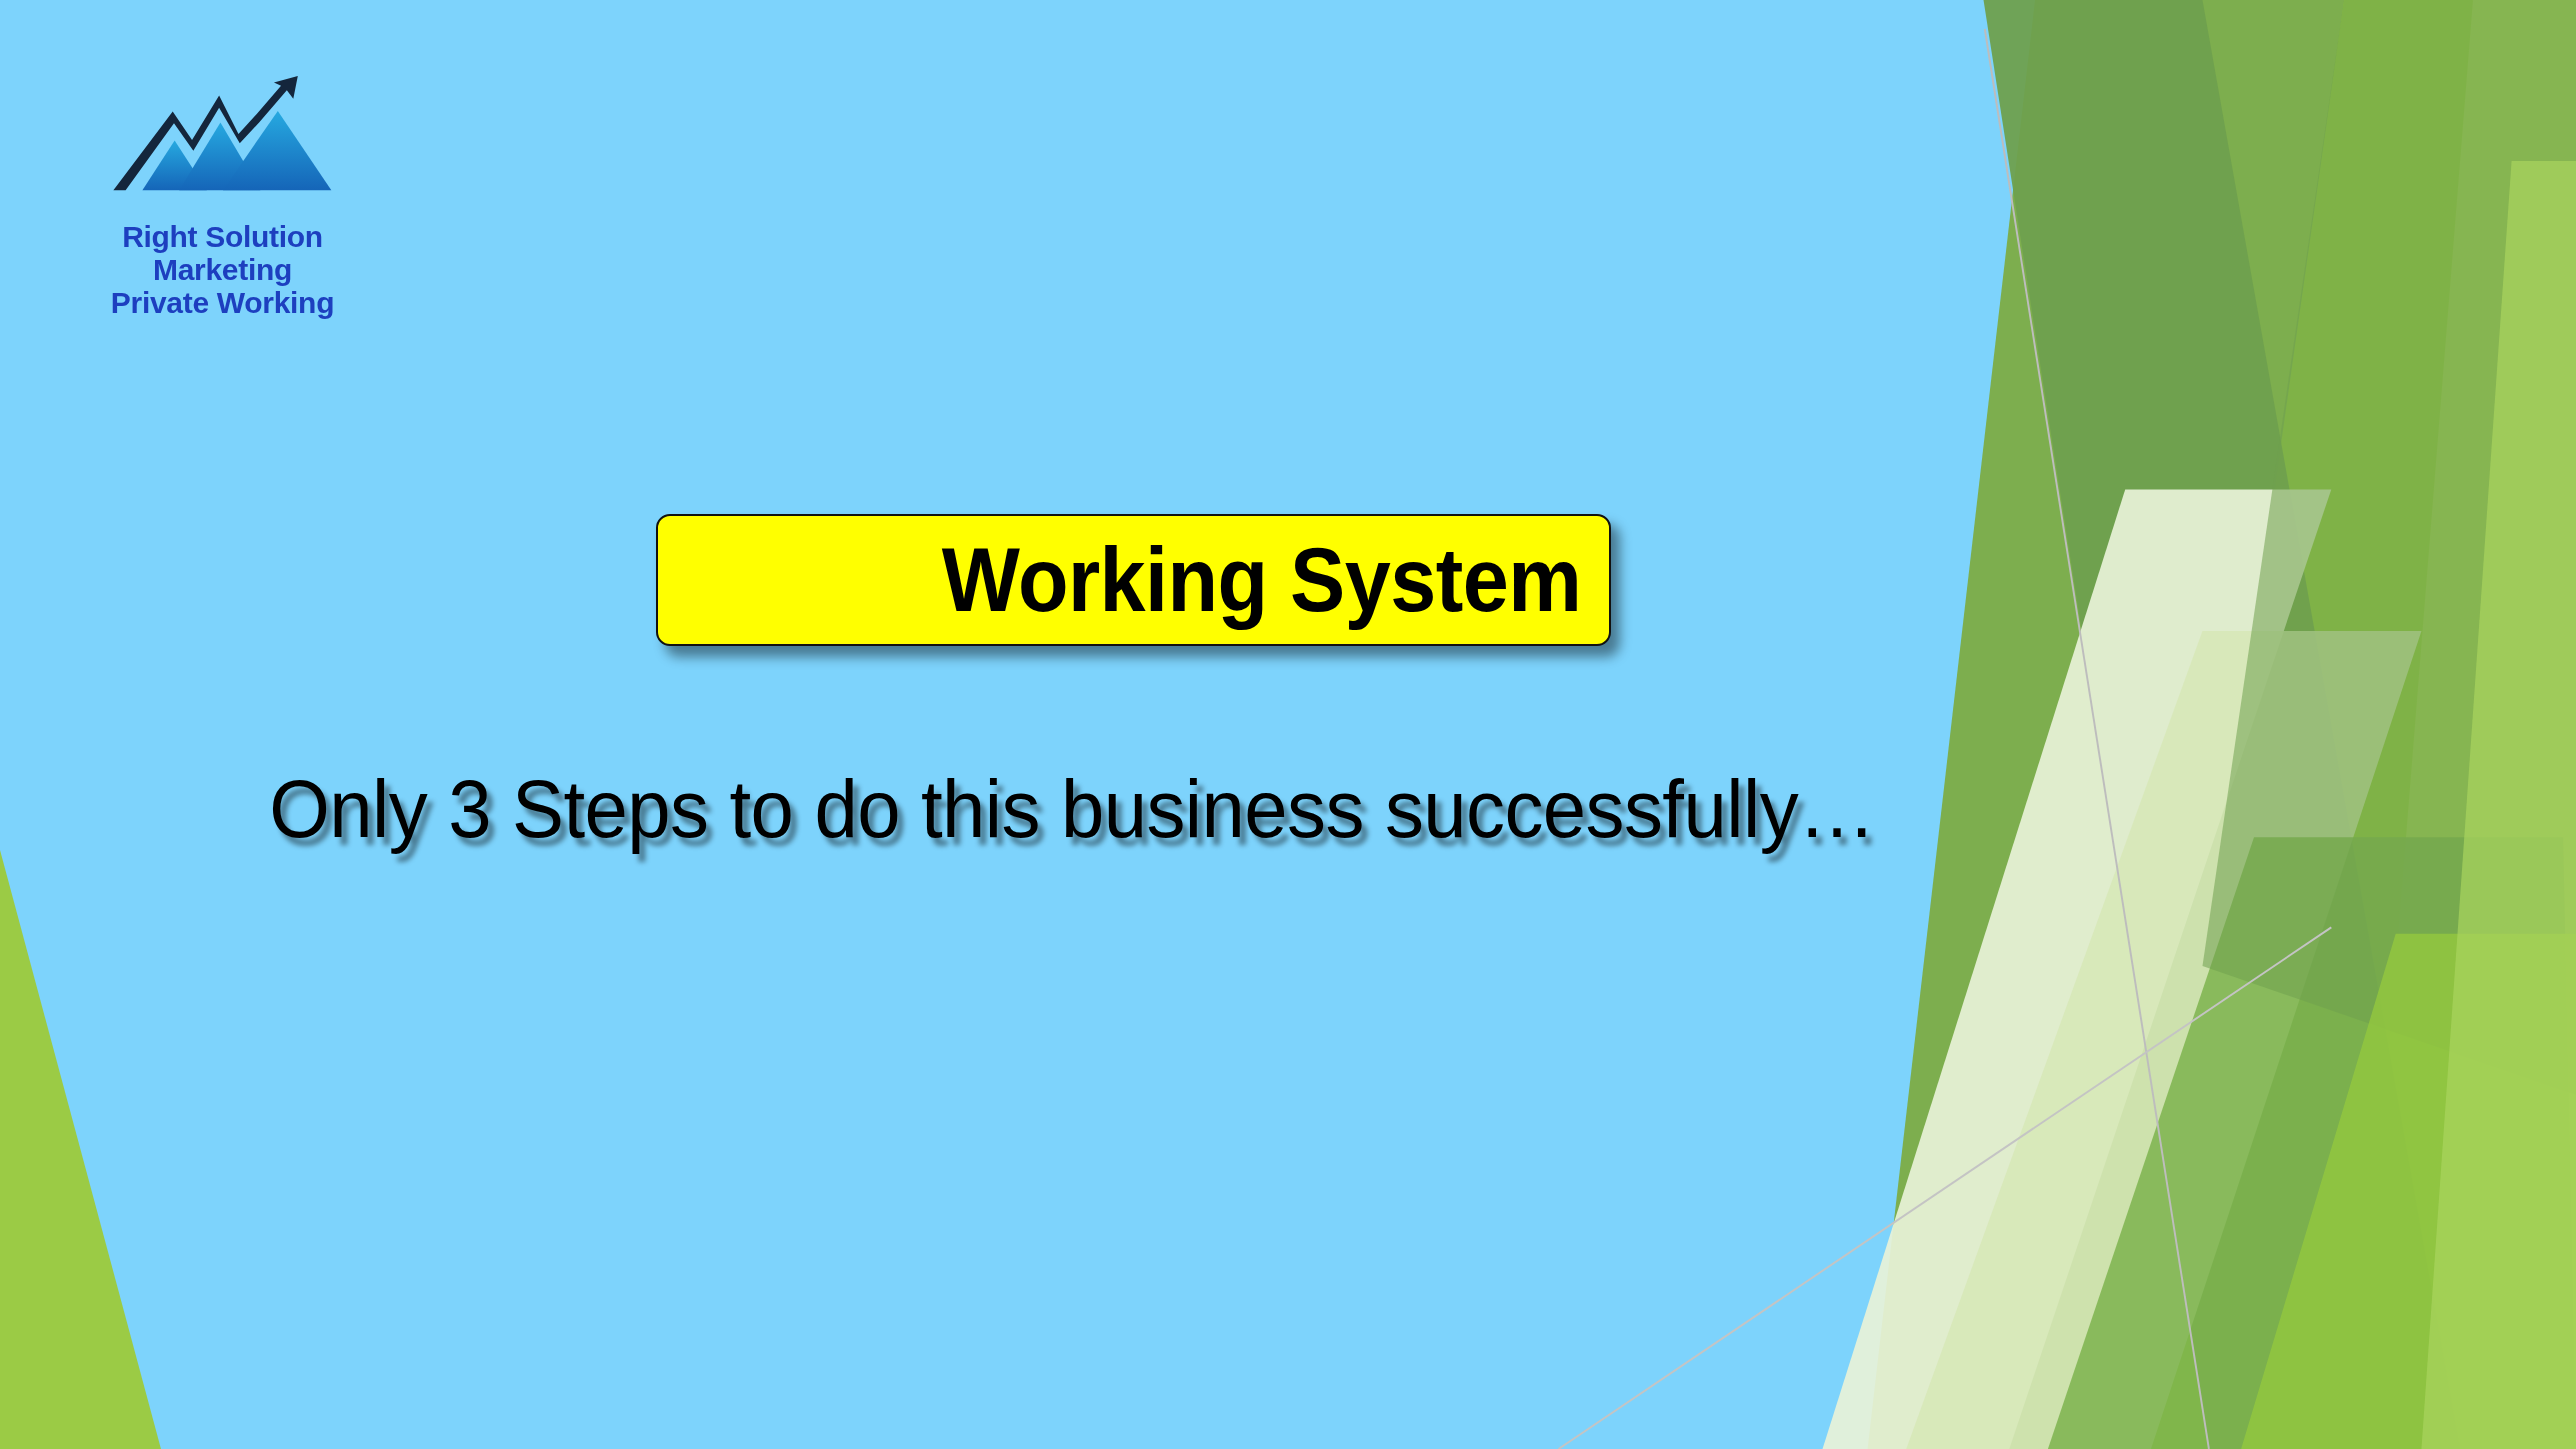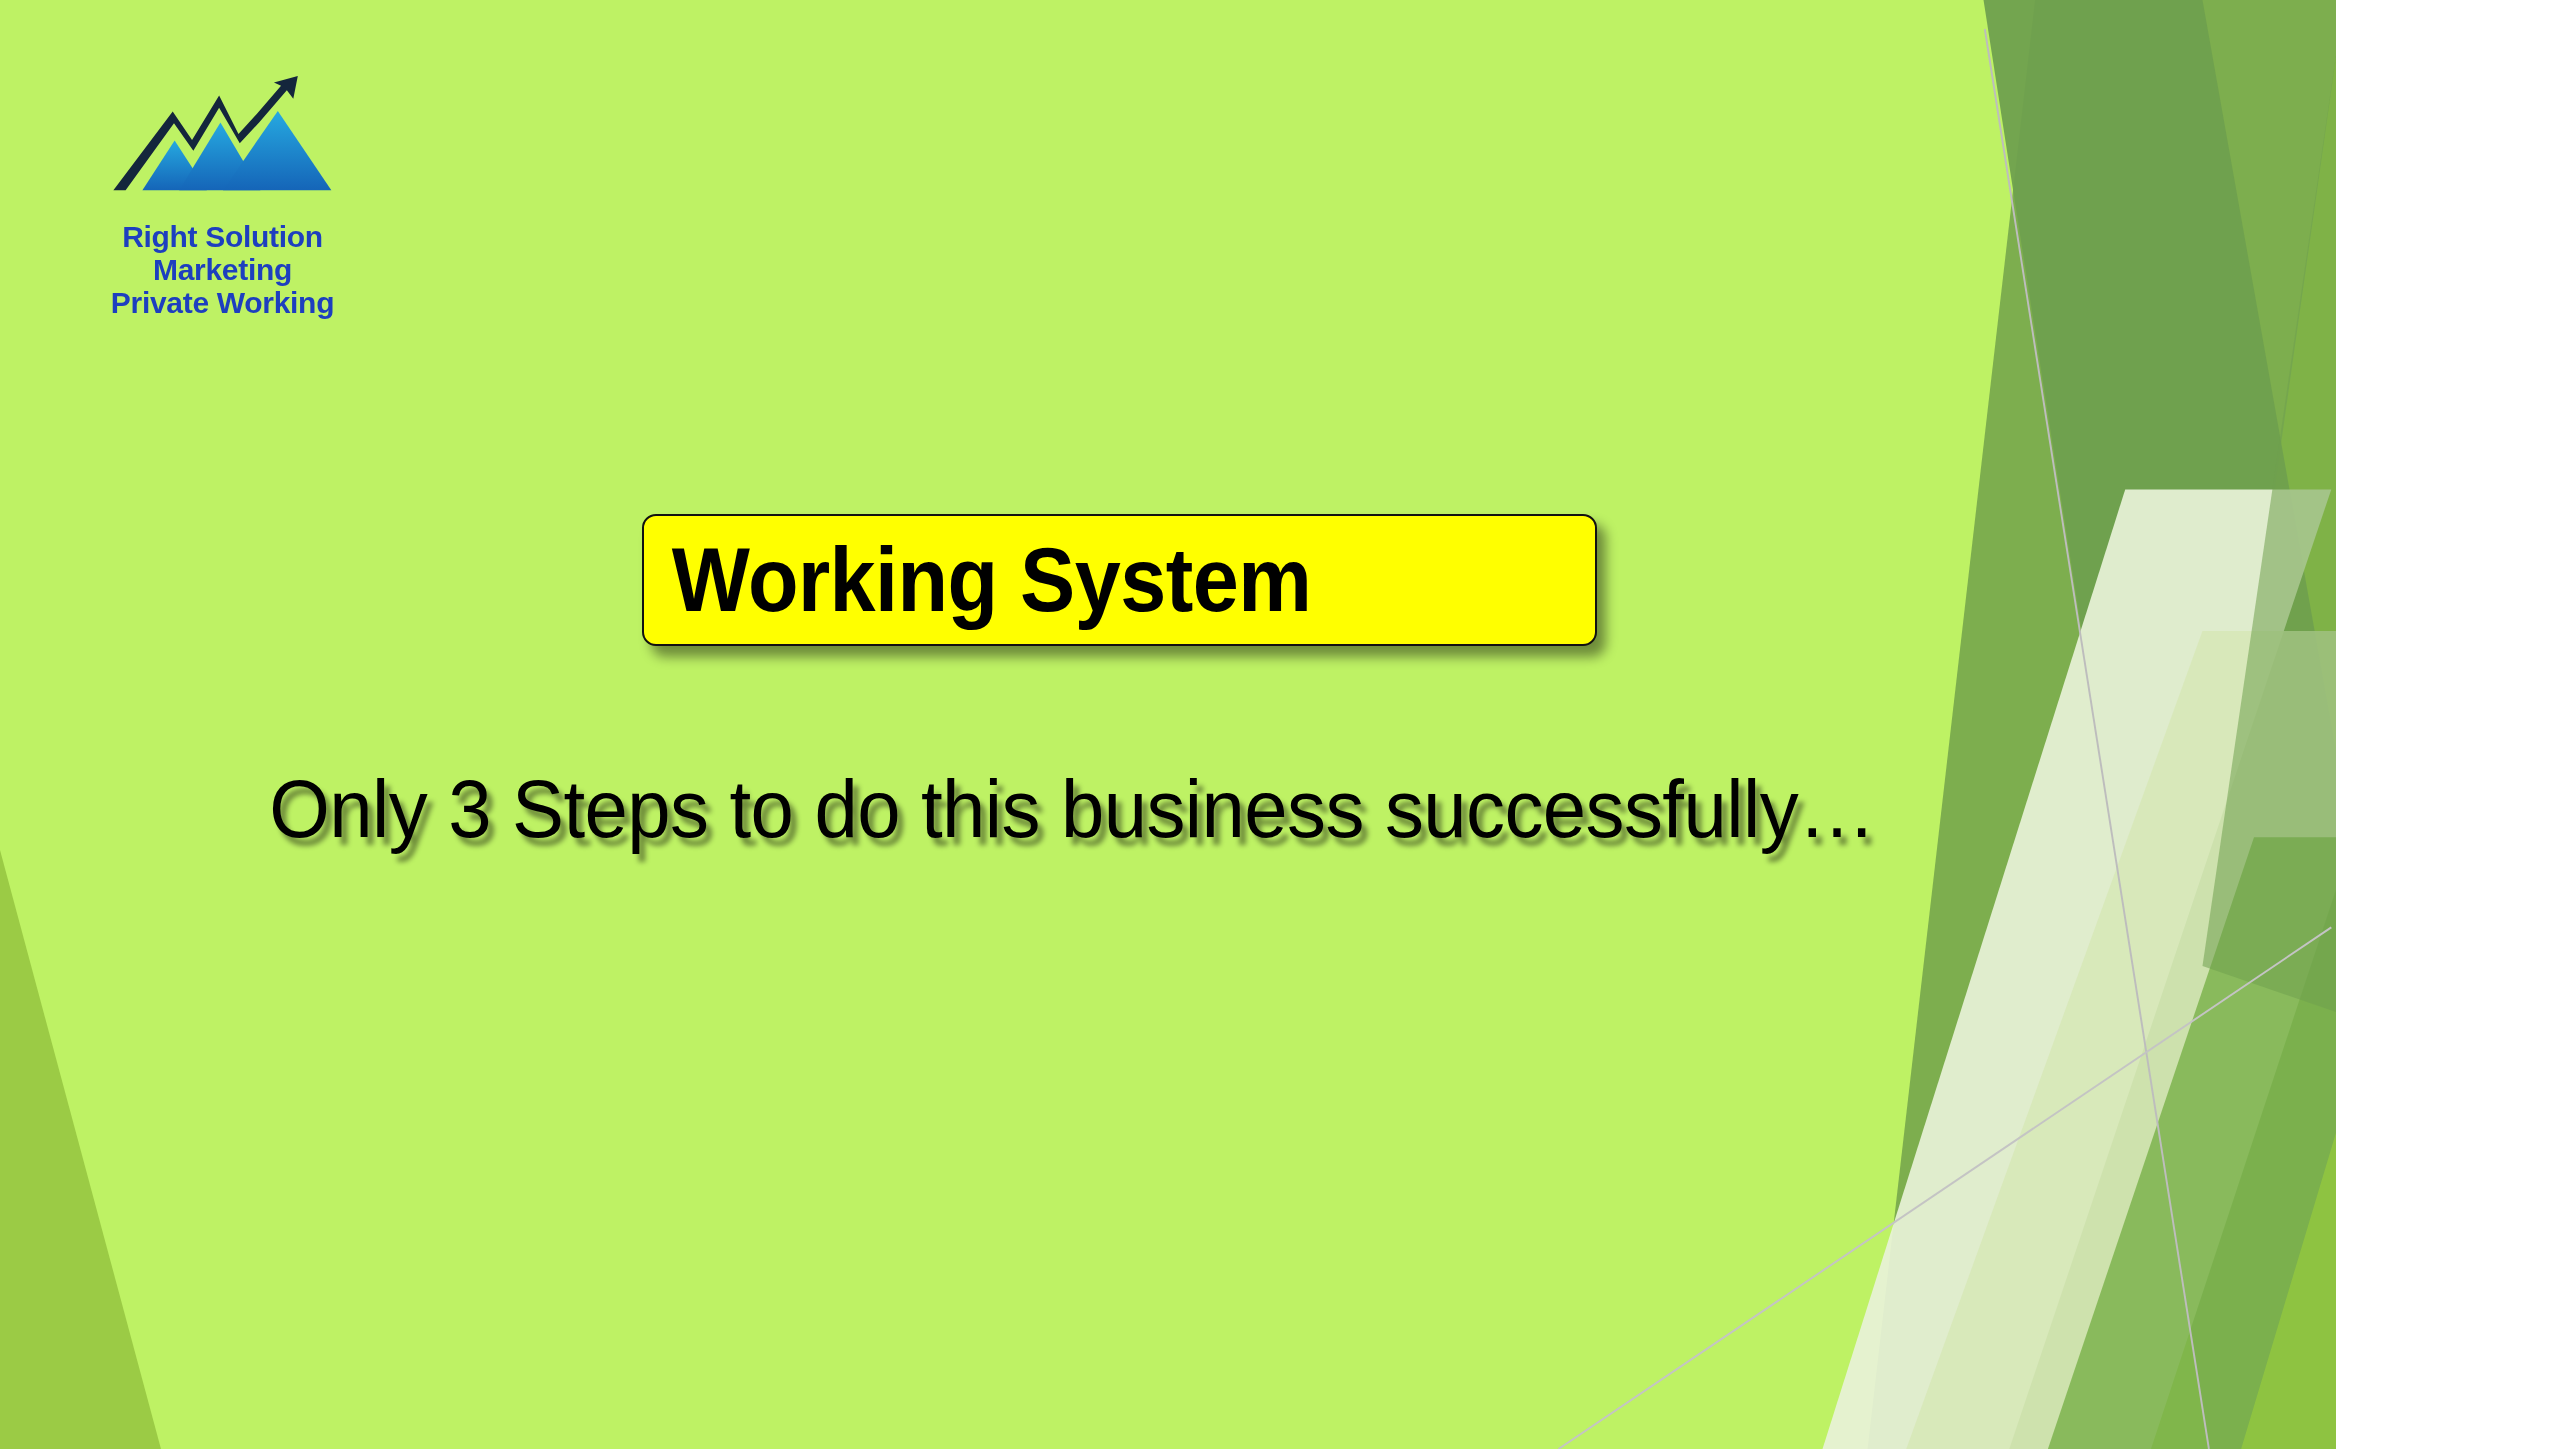--- a/index.html
+++ b/index.html
@@ -2,23 +2,23 @@
 <html style="font-size:10.3px"><head>
 <meta charset="utf-8">
 <style>
   html, body {
     margin: 0;
     padding: 0;
     background: #ffffff;
   }
   #slide {
     position: relative;
-    width: 2336px;
+    width: 2576px;
     height: 1449px;
-    background: #bef264;
+    background: #7dd3fc;
     overflow: hidden;
     font-family: "Liberation Sans", sans-serif;
   }
 
   
   #bg-decor {
     position: absolute;
     left: 0; top: 0;
     width: 2576px;
     height: 1449px;
@@ -46,31 +46,31 @@
     font-size: 30px;
     line-height: 1.1;
     letter-spacing: -0.3px;
     margin-top: 3.9px;
   }
   #logo-line1, #logo-line2 { display: block; }
 
   
   #title-box {
     position: absolute;
-    left: 642px;
+    left: 656px;
     top: 514px;
     width: 955px;
     height: 132px;
     background: #FFFF00;
     border: 2.6px solid #111111;
     border-radius: 14px;
     box-shadow: 9px 10.3px 11.6px rgba(0,0,0,0.42);
     display: flex;
     align-items: center;
-    justify-content: flex-start;
+    justify-content: flex-end;
     box-sizing: border-box;
   }
   #title-text {
     color: #000000;
     font-family: "Liberation Sans Narrow", "Liberation Sans", sans-serif;
     font-weight: bold;
     font-size: 90px;
     line-height: 1;
     letter-spacing: -0.6px;
     transform: scaleX(0.92);

